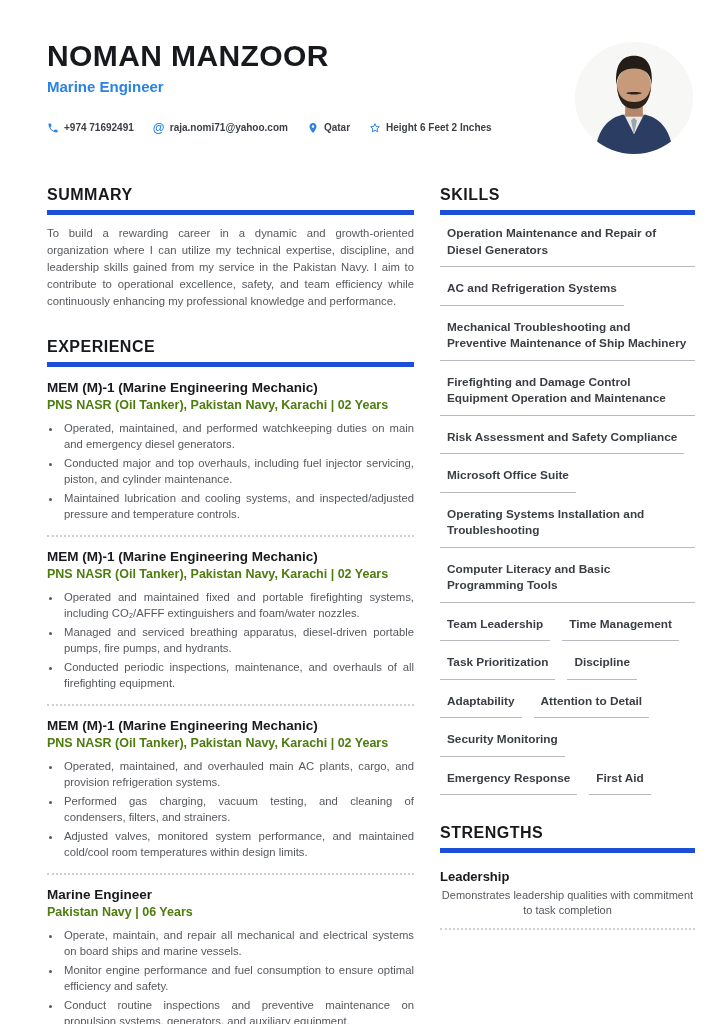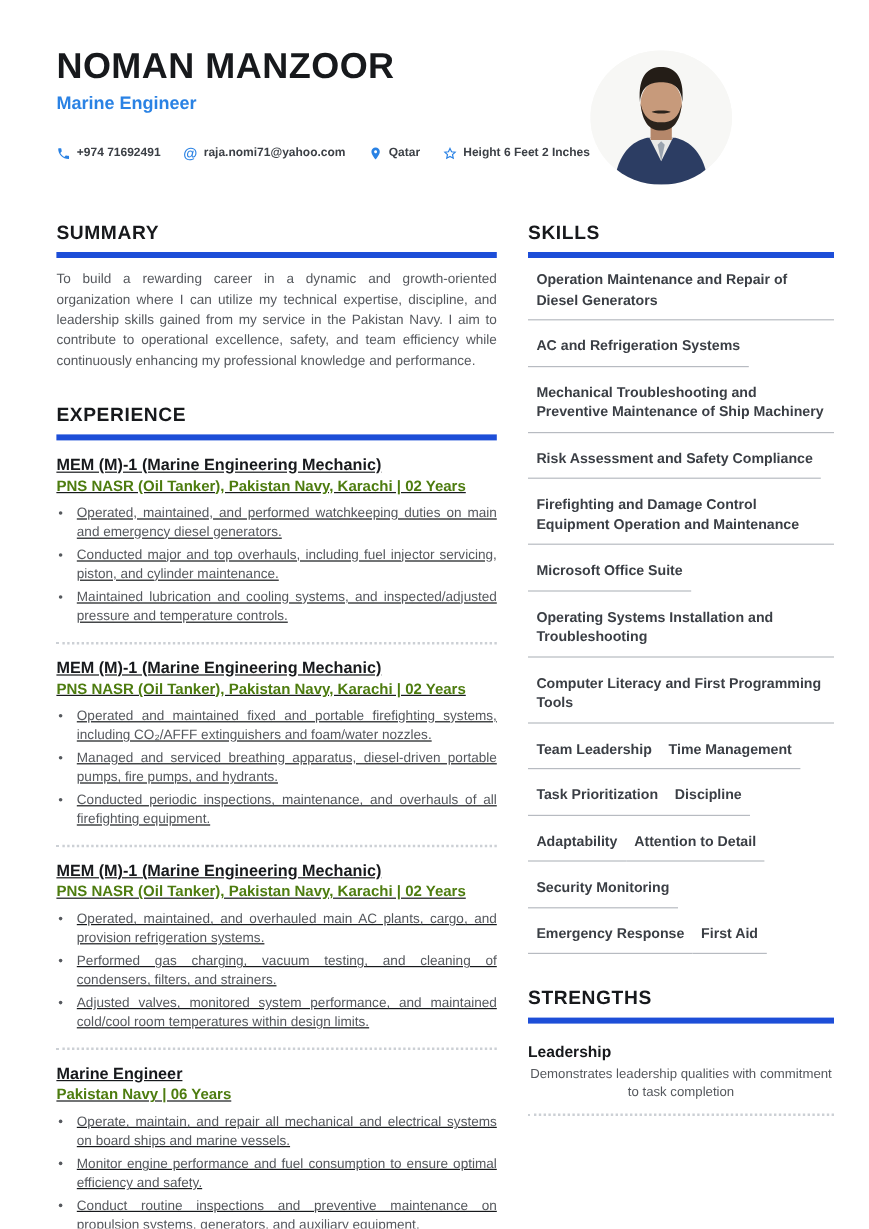--- a/index.html
+++ b/index.html
@@ -10,21 +10,21 @@
     color: #17191c;
   }
   .page {
     width: 724px; height: 1024px;
     padding: 40px 29px 20px 47px;
     overflow: hidden;
     background: #ffffff;
   }
 
   
-  .header { display: flex; justify-content: flex-start; align-items: flex-start; }
+  .header { display: flex; justify-content: space-between; align-items: flex-start; }
   .person-name {
     margin: 0; font-size: 30px; font-weight: 800;
     letter-spacing: 0.4px; color: #17191c; line-height: 1.05;
   }
   .job-title { margin-top: 6px; font-size: 15px; font-weight: 700; color: #2a82e4; }
   .contact-row {
     margin-top: 27px; display: flex; gap: 19px;
     font-size: 10px; font-weight: 700; color: #3c4046; align-items: center;
   }
   .contact-item { display: inline-flex; align-items: center; gap: 5px; white-space: nowrap; }
@@ -50,32 +50,32 @@
     color: #17191c; border-bottom: 5px solid #1d4ed8;
   }
 
   
   .summary-text {
     margin: 0 0 28px 0;
     font-size: 11.3px; line-height: 1.5; color: #55585d; text-align: justify;
   }
 
   
-  .xp { padding: 3px 0 10px 0; text-decoration: underline; }
+  .xp { padding: 3px 0 10px 0; }
   .xp:not(:last-child) { border-bottom: 2px dotted #ccd0d5; margin-bottom: 9px; }
   .xp-title { margin: 0; font-size: 13.5px; font-weight: 800; color: #17191c; }
   .xp-sub   { margin: 3px 0 8px 0; font-size: 12.5px; font-weight: 700; color: #4d7c0f; }
   .xp-bullets {
     margin: 0; padding-left: 15px;
     font-size: 11.3px; line-height: 1.42; color: #55585d; text-align: justify;
   }
   .xp-bullets li { margin-bottom: 3px; padding-left: 2px; }
 
   
-  .skills-wrap { display: flex; flex-wrap: wrap; column-gap: 0; margin-bottom: 16px; }
+  .skills-wrap { display: flex; flex-wrap: wrap; column-gap: 12px; margin-bottom: 16px; }
   .skill {
     max-width: 100%;
     font-size: 11.8px; font-weight: 700; color: #3a3e44; line-height: 1.4;
     padding: 0 7px 8px 7px; margin-bottom: 13px;
     border-bottom: 1px solid #b7bbc1;
   }
 
   
   .strength { padding: 6px 0 9px 0; }
   .strength:not(:last-child) { border-bottom: 2px dotted #ccd0d5; }
@@ -217,29 +217,29 @@
       <section>
         <h2 class="sec-h">SKILLS</h2>
         <div class="skills-wrap">
 
             <div class="skill">Operation Maintenance and Repair of Diesel Generators</div>
 
             <div class="skill">AC and Refrigeration Systems</div>
 
             <div class="skill">Mechanical Troubleshooting and Preventive Maintenance of Ship Machinery</div>
 
+            <div class="skill">Firefighting and Damage Control Equipment Operation and Maintenance</div>
+
             <div class="skill">Risk Assessment and Safety Compliance</div>
 
-            <div class="skill">Firefighting and Damage Control Equipment Operation and Maintenance</div>
-
             <div class="skill">Microsoft Office Suite</div>
 
             <div class="skill">Operating Systems Installation and Troubleshooting</div>
 
-            <div class="skill">Computer Literacy and First Programming Tools</div>
+            <div class="skill">Computer Literacy and Basic Programming Tools</div>
 
             <div class="skill">Team Leadership</div>
 
 
             <div class="skill">Time Management</div>
 
             <div class="skill">Task Prioritization</div>
 
             <div class="skill">Discipline</div>
 

